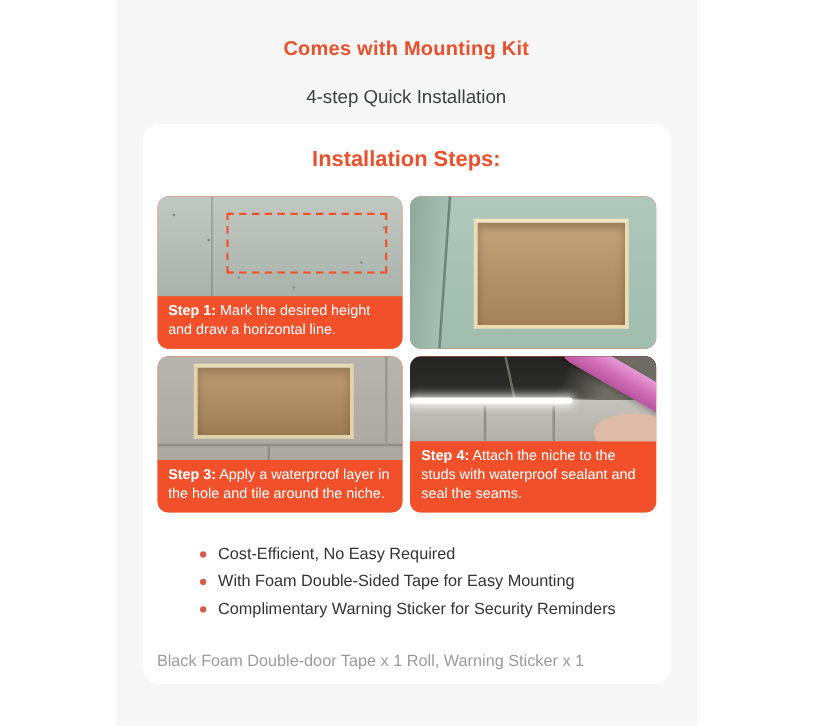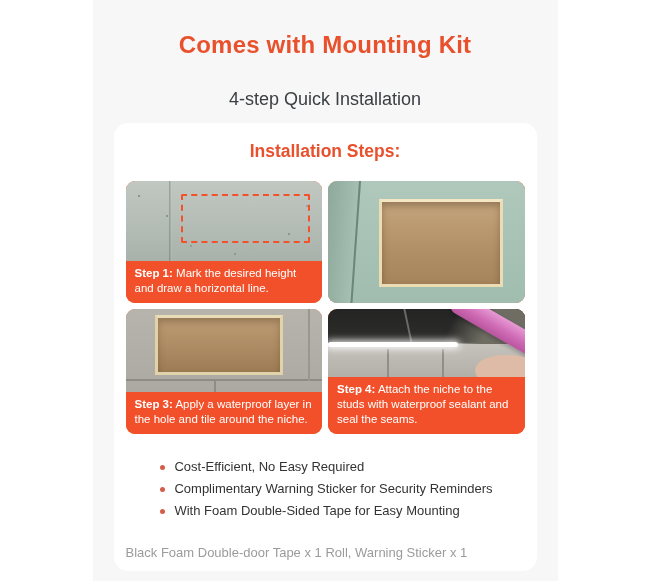--- a/index.html
+++ b/index.html
@@ -13,29 +13,29 @@
     width: 465px; height: 581px;
     margin: 0 auto;
     background: #f7f7f8;
     box-sizing: border-box;
     padding-top: 31px;
   }
   .main-title {
     margin: 0;
     text-align: center;
     color: var(--accent, #e9512d);
-    font-size: 24px;
+    font-size: 16px;
     font-weight: bold;
     letter-spacing: 0.2px;
   }
   .subtitle {
-    margin: 30px 0 0;
+    margin: 20px 0 0;
     text-align: center;
     color: #3c4043;
-    font-size: 18px;
+    font-size: 15px;
   }
   .card {
     width: 423px; height: 448px;
     margin: 13px auto 0;
     background: #ffffff;
     border-radius: 14px;
     box-sizing: border-box;
     padding: 13px 12px 0;
   }
   .card-heading {
@@ -220,20 +220,20 @@
           </div>
           <div class="hand"></div>
         </div>
         <figcaption class="caption"><b>Step 4:</b> <span>Attach the niche to the studs with waterproof sealant and seal the seams.</span></figcaption>
       </figure>
 
     </div>
 
     <ul class="bullets">
       <li>Cost-Efficient, No Easy Required</li>
+      <li>With Foam Double-Sided Tape for Easy Mounting</li>
       <li>Complimentary Warning Sticker for Security Reminders</li>
-      <li>With Foam Double-Sided Tape for Easy Mounting</li>
     </ul>
 
     <p class="footnote">Black Foam Double-door Tape x 1 Roll, Warning Sticker x 1</p>
   </div>
 
 </div>
 
 </body></html>

